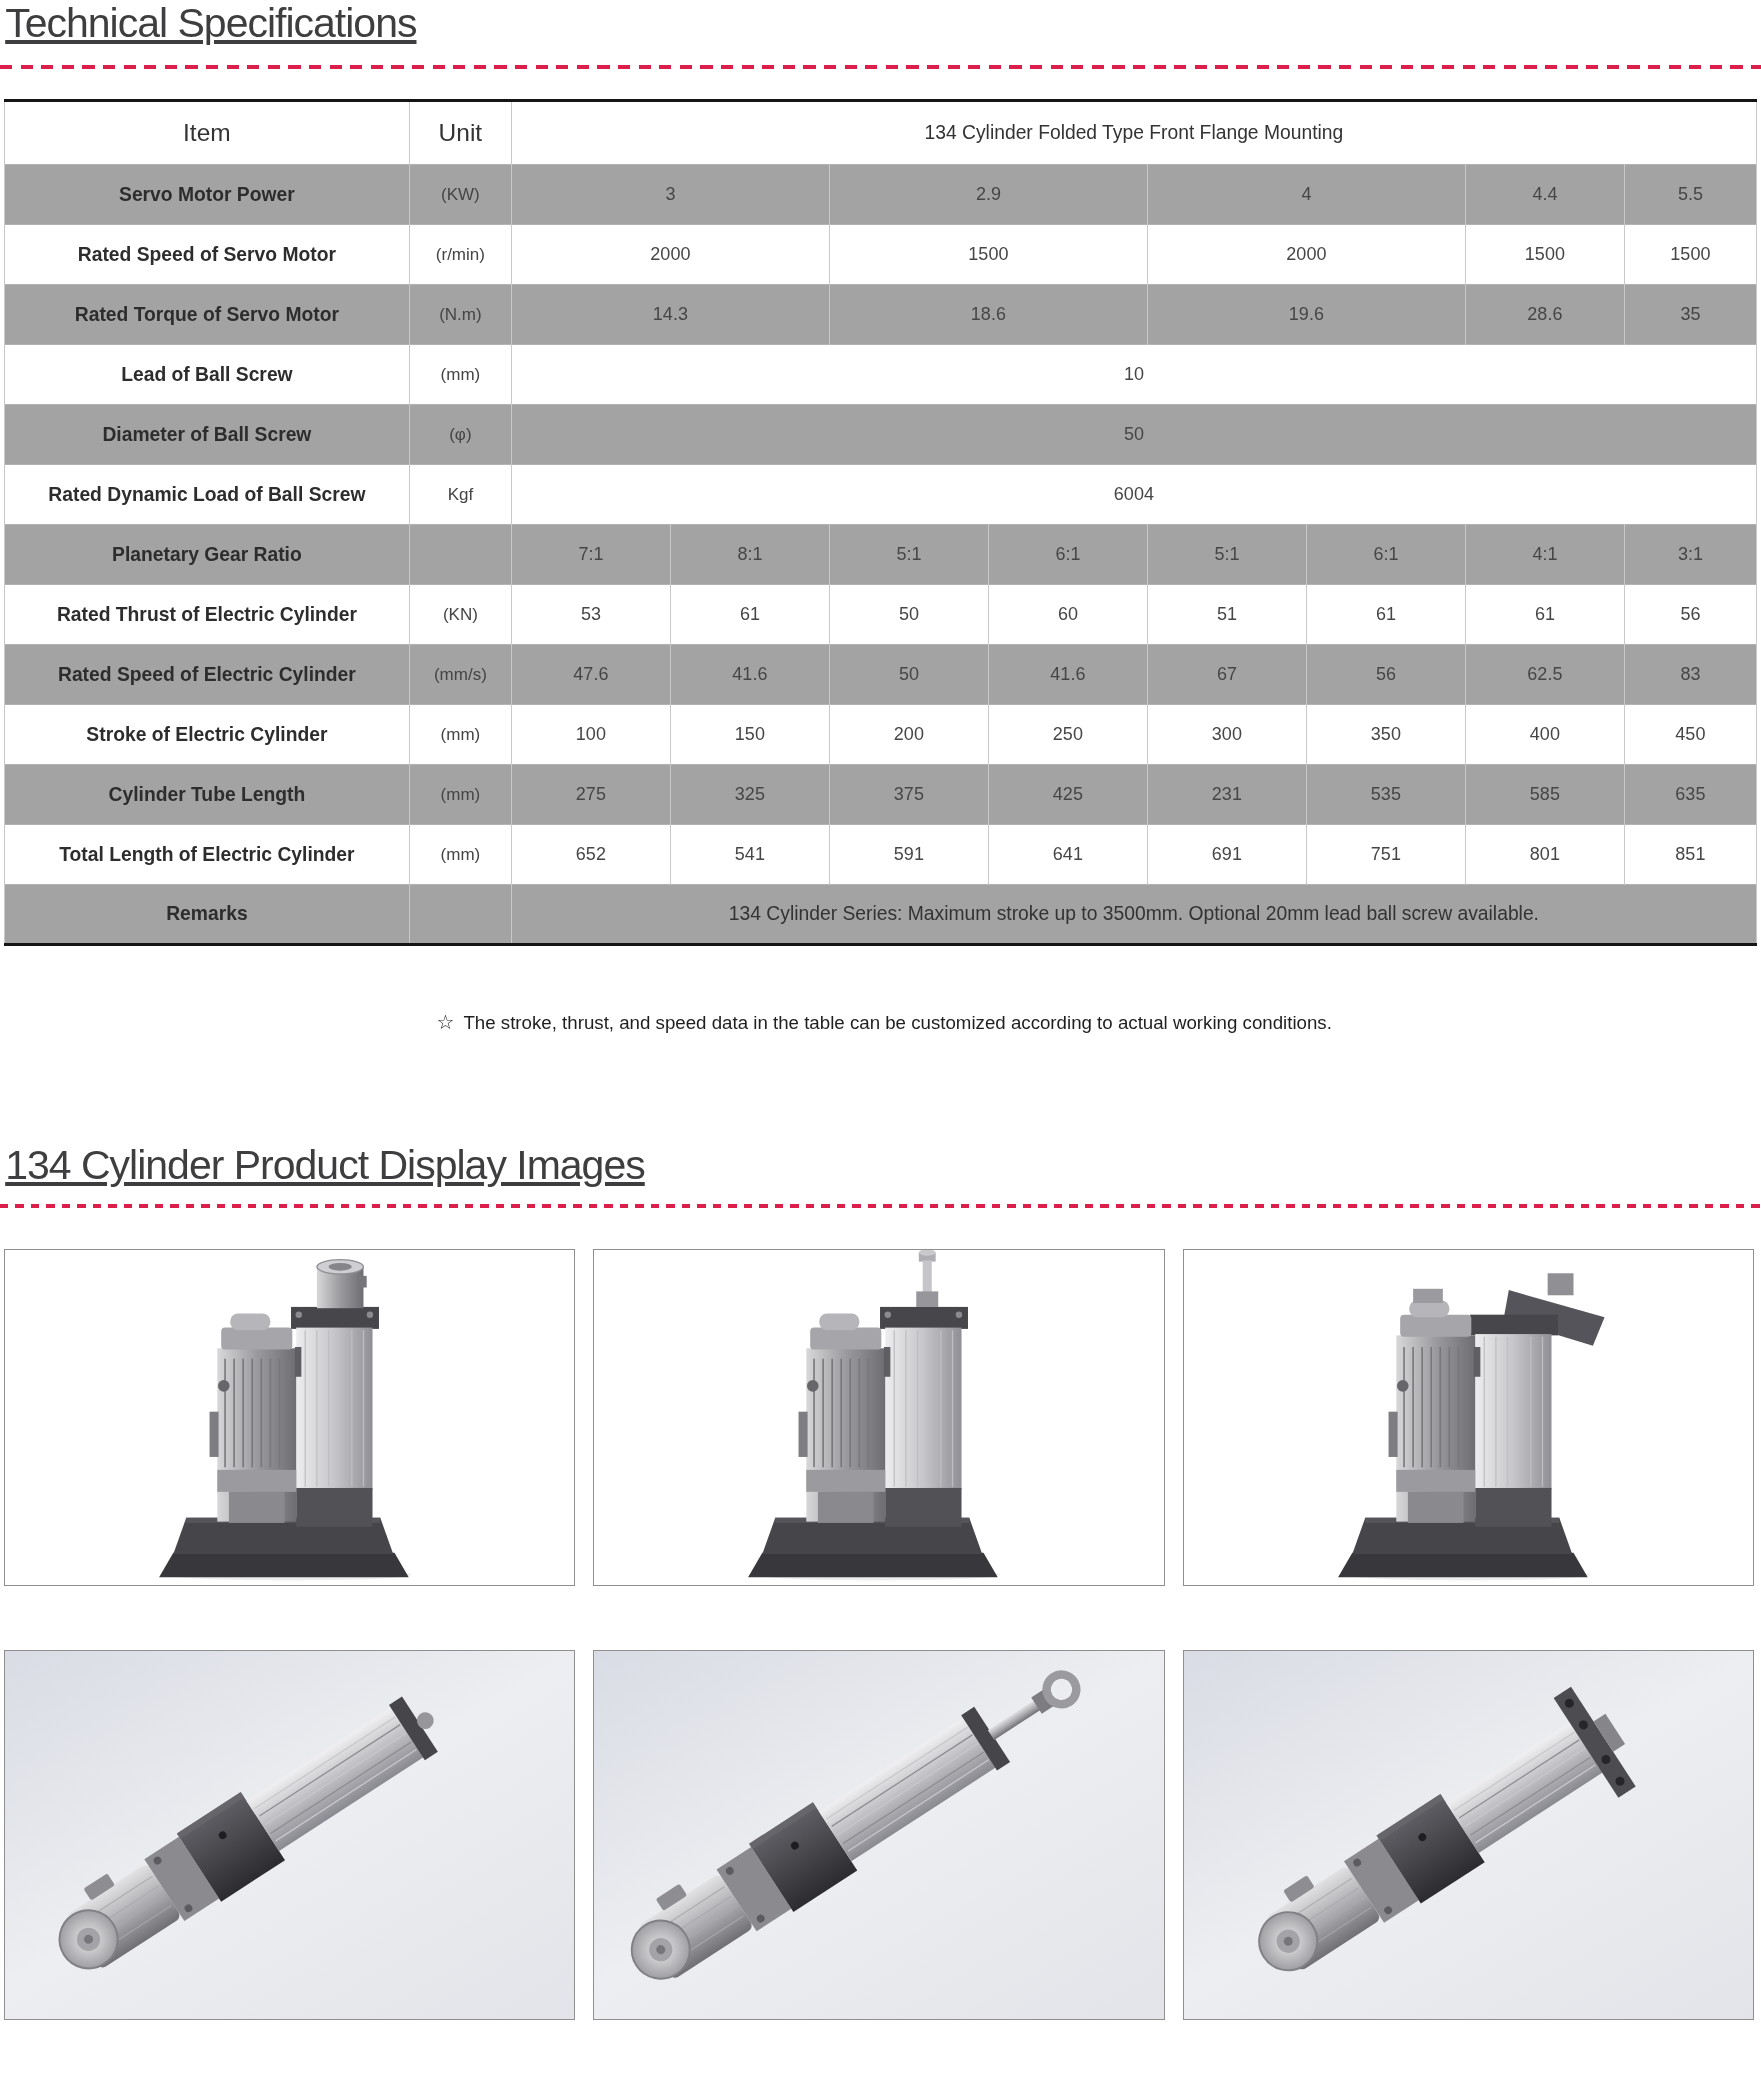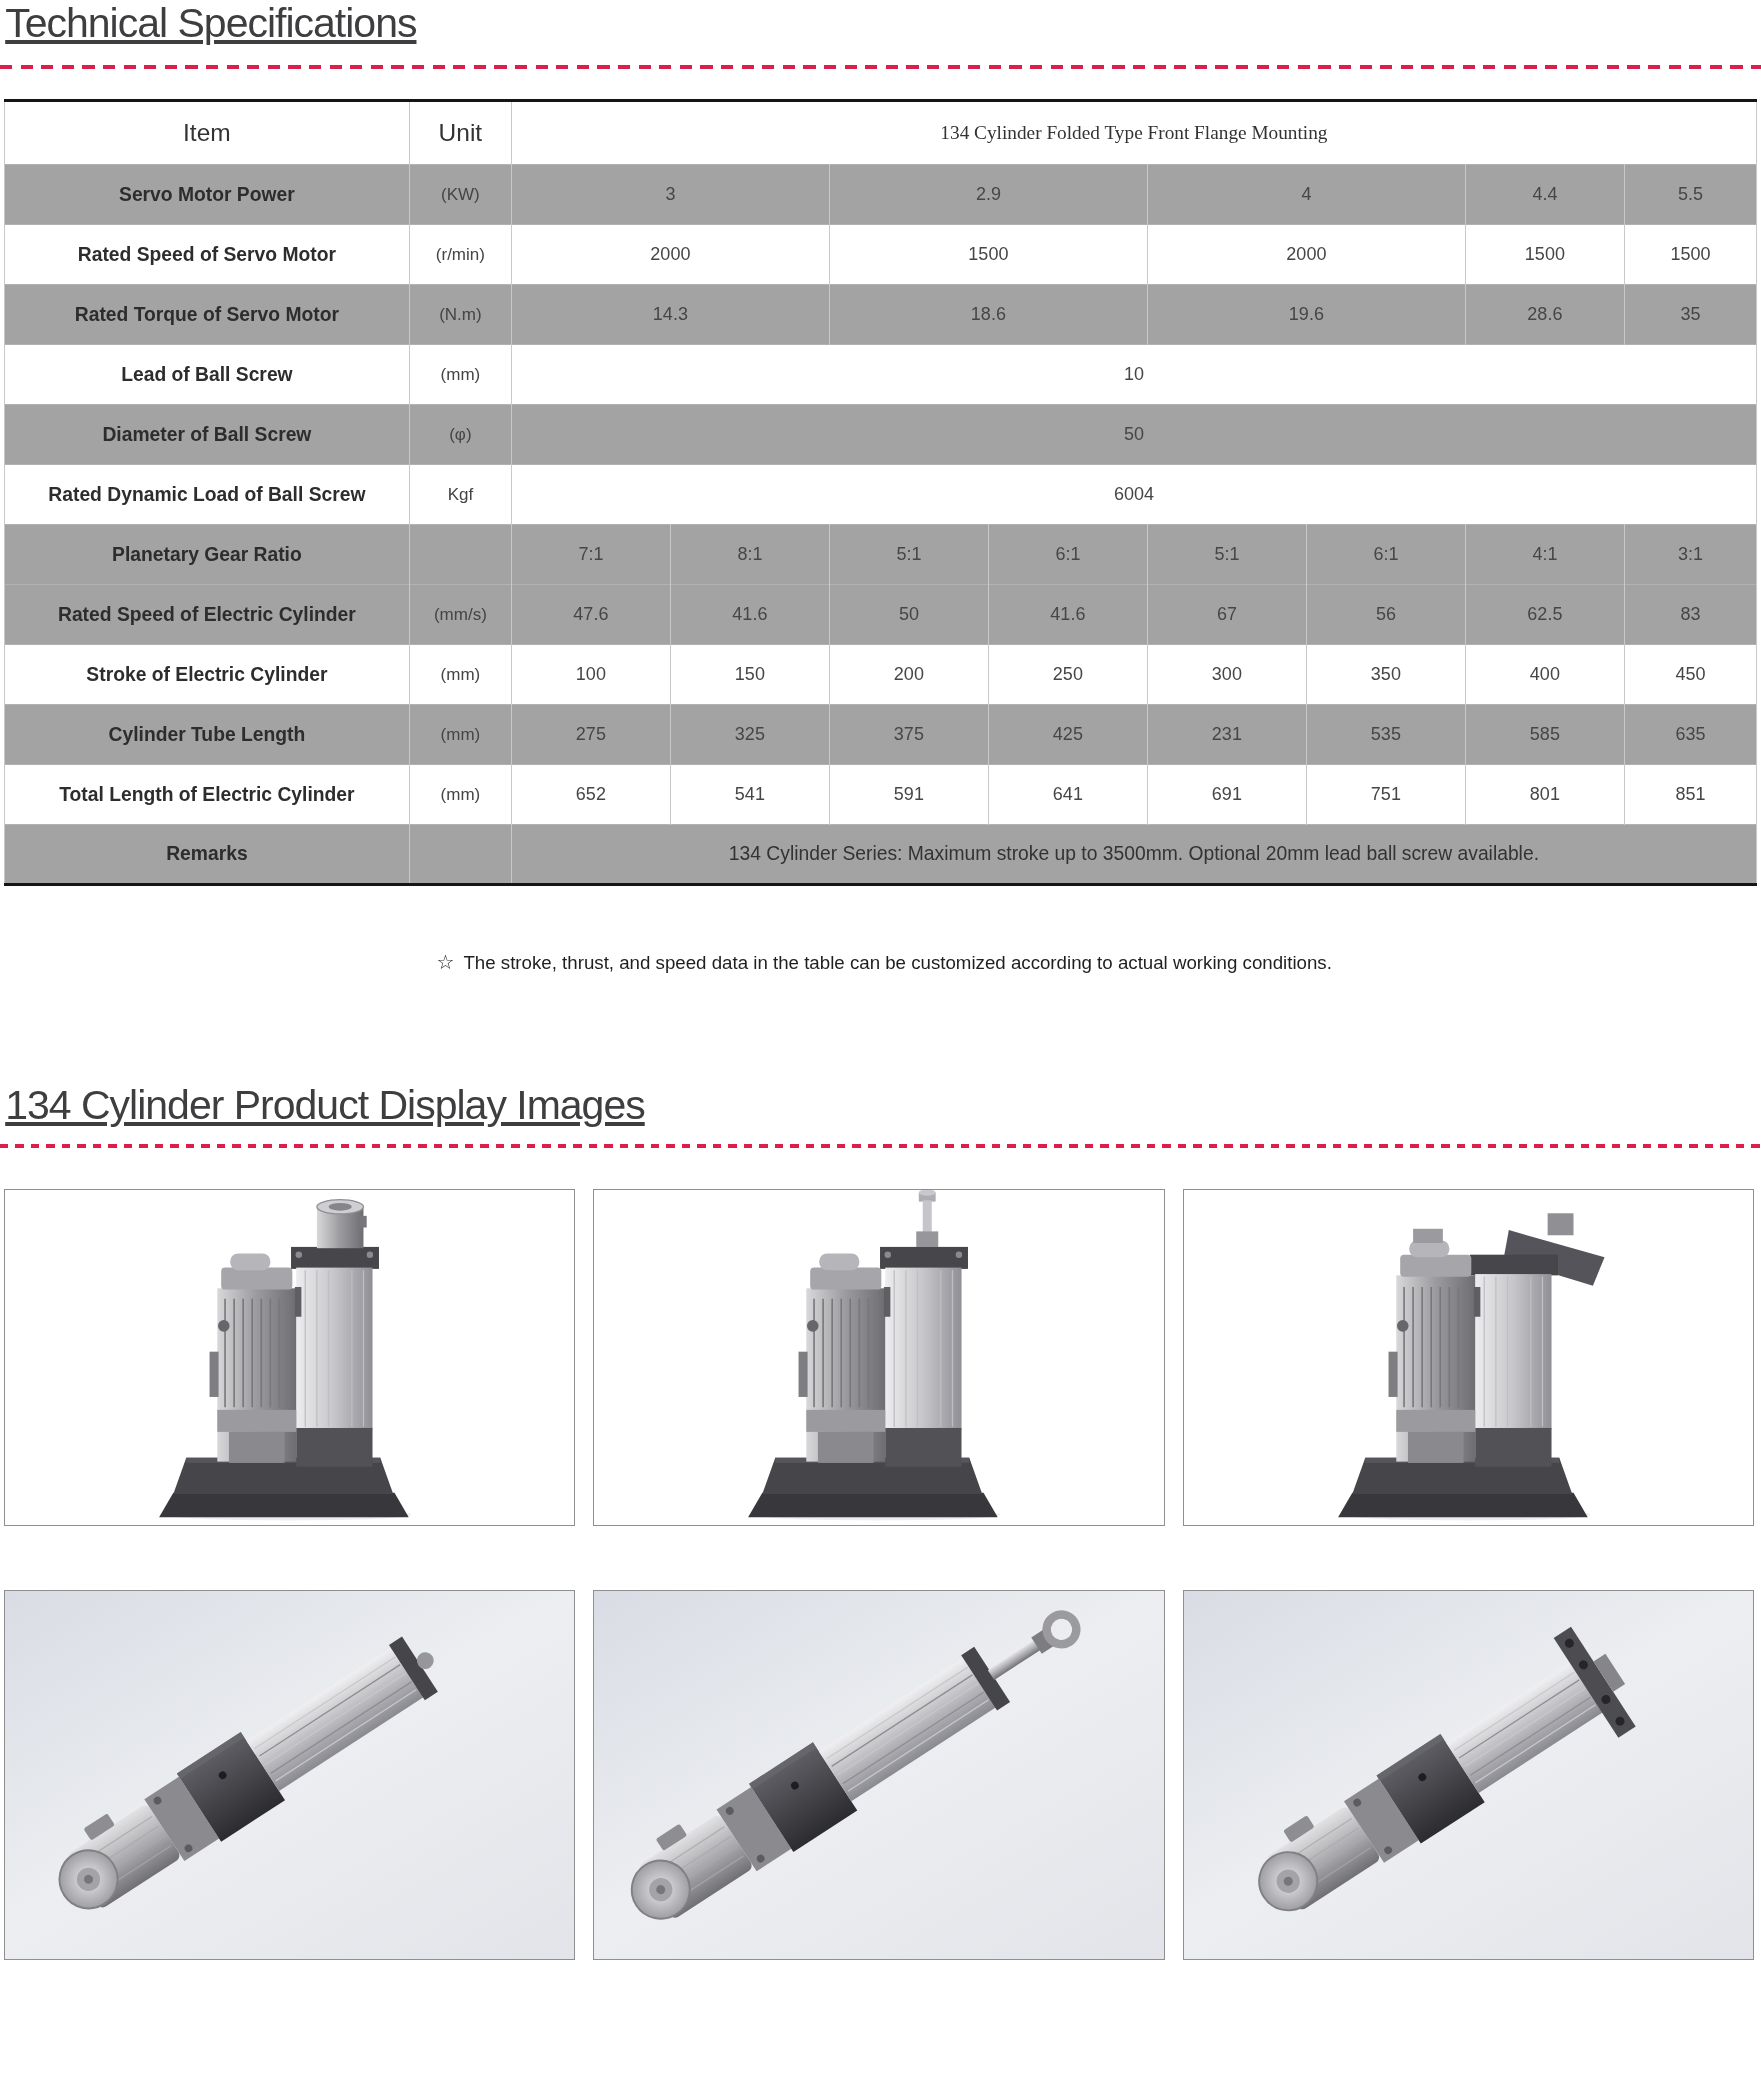--- a/index.html
+++ b/index.html
@@ -38,21 +38,21 @@
   .spec-table th, .spec-table td {
     border-left:0.6px solid #c9c9c9; border-right:0.6px solid #c9c9c9;
     border-top:1.3px solid #b2b2b2;
     text-align:center; vertical-align:middle;
     height:60px; padding:0 6.4px;
     background:#ffffff;
   }
   .spec-table thead th { border-top:none; height:64px; }
   .spec-table tr.shaded th, .spec-table tr.shaded td { background:#a3a3a3; }
   .hdr-item  { font-size:24.5px; font-weight:400; color:#333333; }
-  .hdr-product { font-size:19.3px; font-weight:400; color:#333333;font-family:Liberation Serif, serif; }
+  .hdr-product { font-size:19.3px; font-weight:400; color:#333333; }
   .spec-table .lab { font-weight:bold; font-size:19.3px; color:#2d2d2d; }
   .spec-table .unit { font-size:17px; color:#454545; }
   .spec-table .val { font-size:18px; color:#464646; }
   .spec-table .remarks { font-size:19.3px; color:#333333; }
 
   
   .note {
     margin:64px 0 0 6.4px;
     font-size:18.7px; color:#1f1f1f; line-height:1.2;text-align:center;
   }
@@ -186,20 +186,32 @@
       <td class="lab">Planetary Gear Ratio</td>
       <td class="unit"></td>
       <td class="val">7:1</td>
       <td class="val">8:1</td>
       <td class="val">5:1</td>
       <td class="val">6:1</td>
       <td class="val">5:1</td>
       <td class="val">6:1</td>
       <td class="val">4:1</td>
       <td class="val">3:1</td>
+    </tr>
+    <tr>
+      <td class="lab">Rated Thrust of Electric Cylinder</td>
+      <td class="unit">(KN)</td>
+      <td class="val">53</td>
+      <td class="val">61</td>
+      <td class="val">50</td>
+      <td class="val">60</td>
+      <td class="val">51</td>
+      <td class="val">61</td>
+      <td class="val">61</td>
+      <td class="val">56</td>
     </tr>
     <tr class="shaded">
       <td class="lab">Rated Speed of Electric Cylinder</td>
       <td class="unit">(mm/s)</td>
       <td class="val">47.6</td>
       <td class="val">41.6</td>
       <td class="val">50</td>
       <td class="val">41.6</td>
       <td class="val">67</td>
       <td class="val">56</td>

